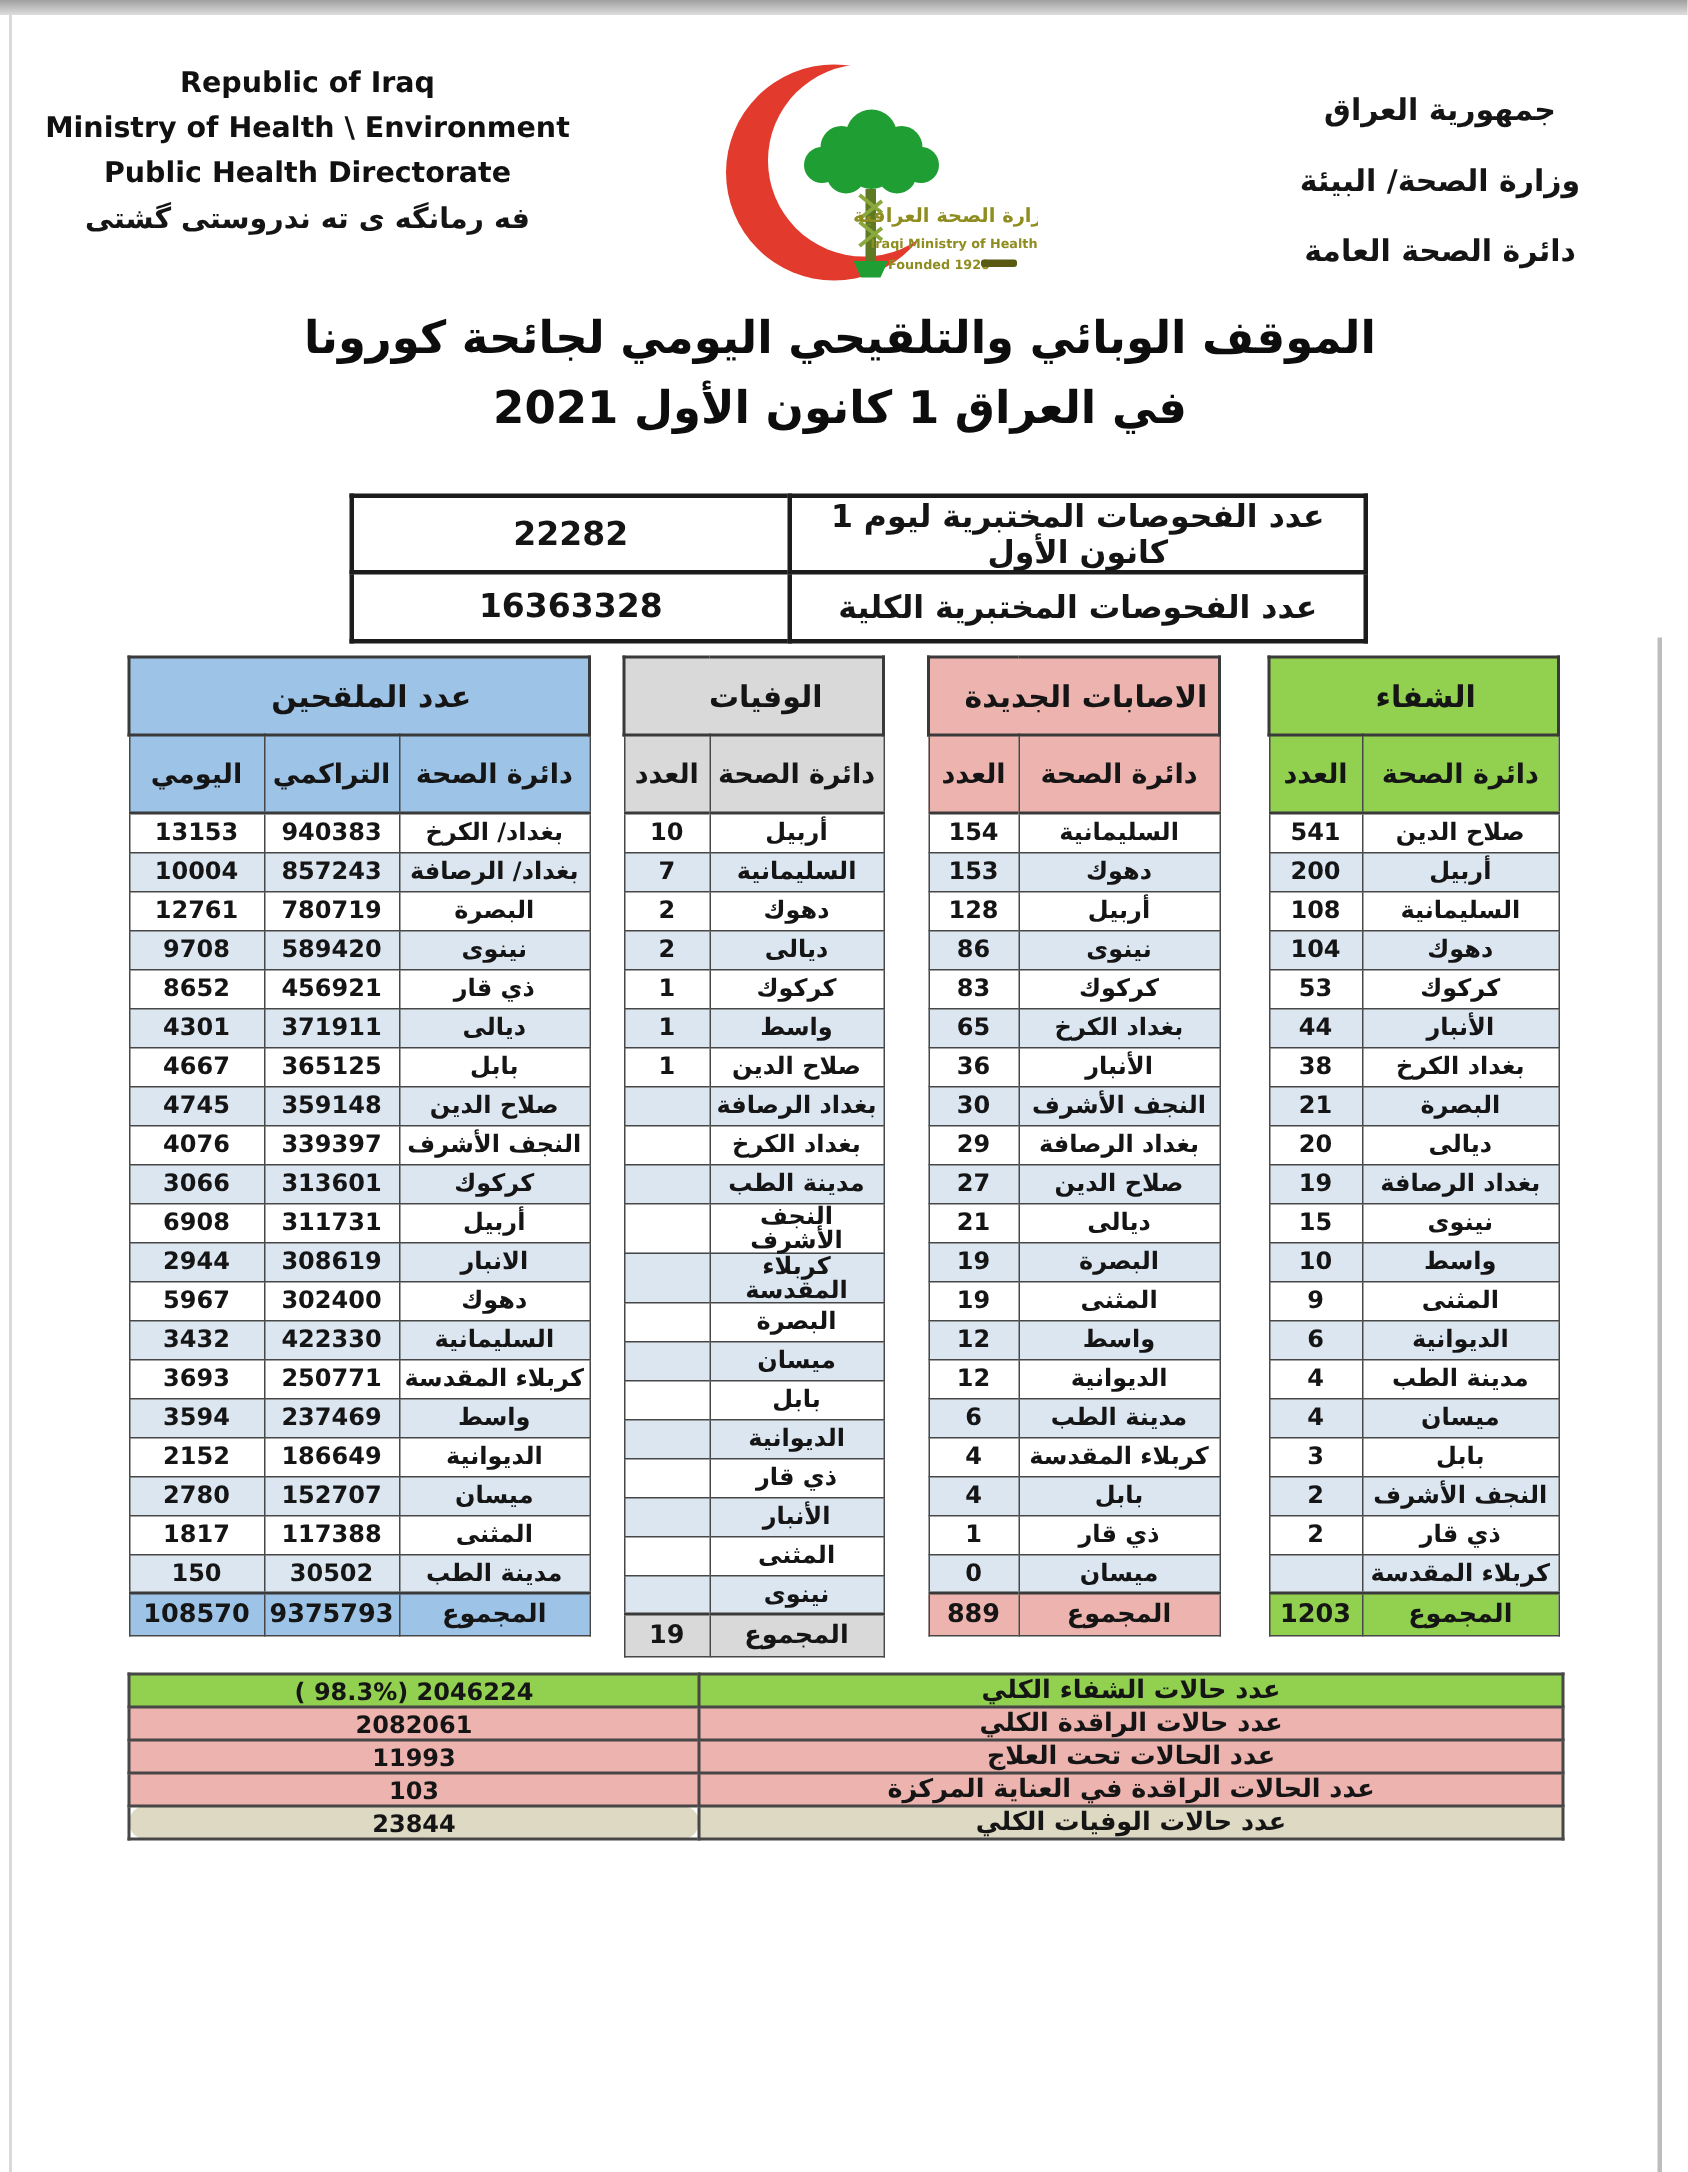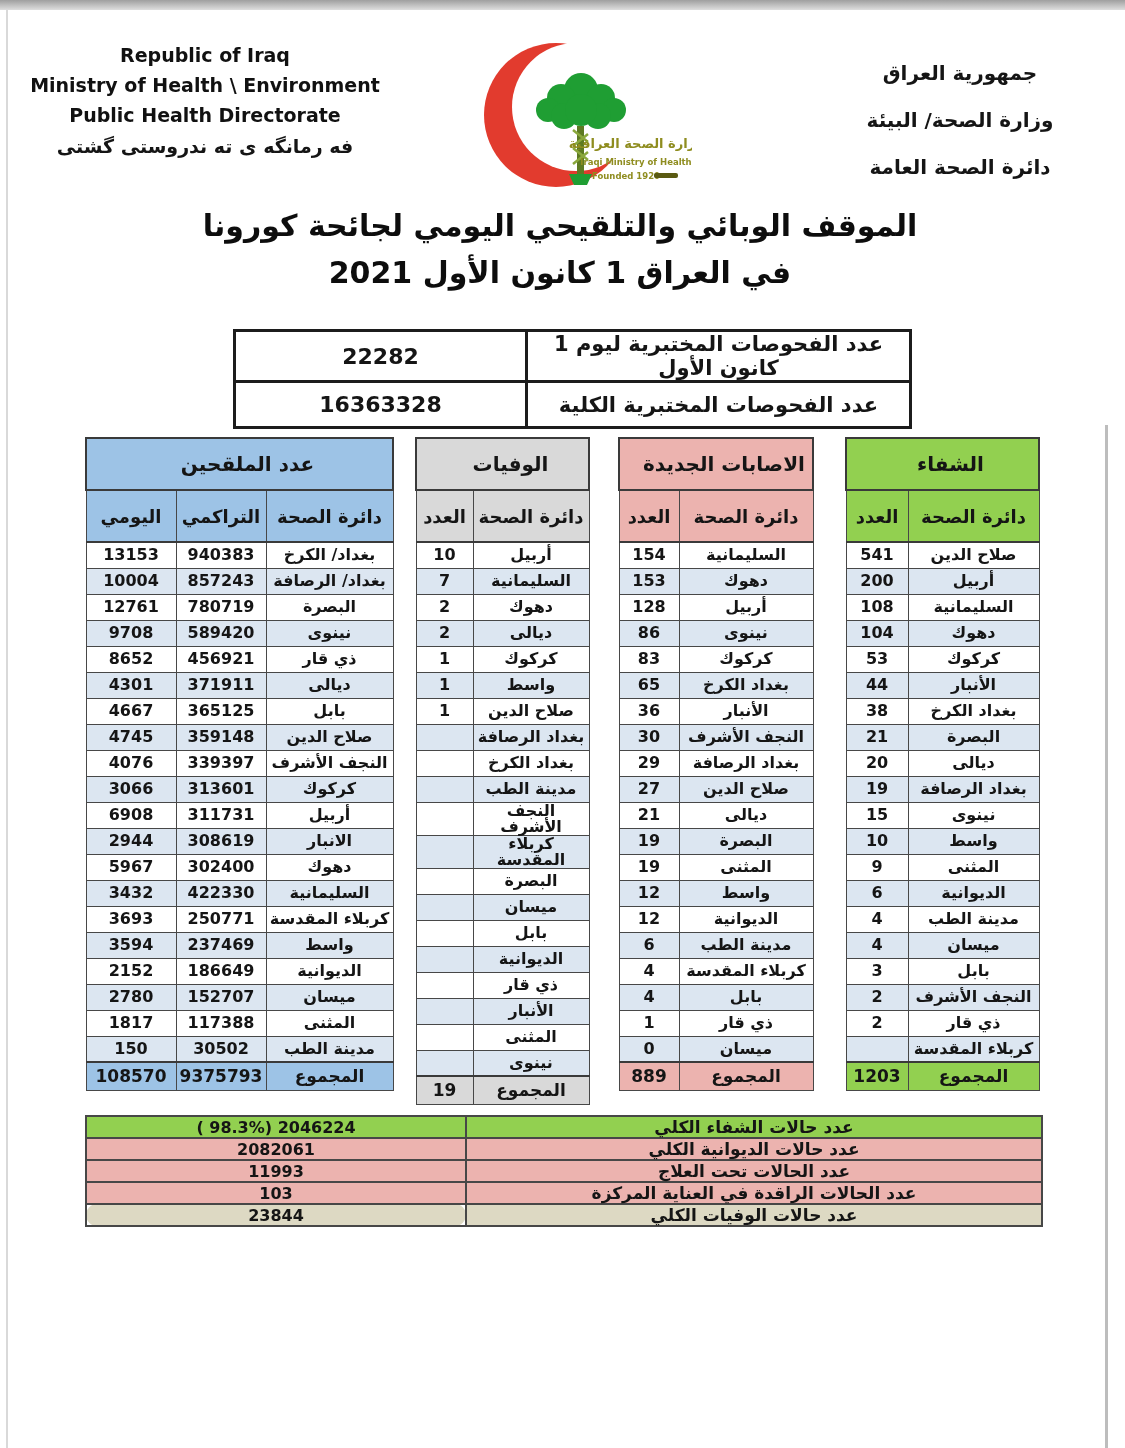--- a/index.html
+++ b/index.html
@@ -561,21 +561,21 @@
       </table>
     </div>
 
   <table class="summary-table">
     <tbody>
         <tr class="summary-row">
       <td class="s-label" style="background: rgb(146, 208, 80);">عدد حالات الشفاء الكلي</td>
       <td class="s-value" style="background: rgb(146, 208, 80);">( 98.3%)  2046224</td>
     </tr>
     <tr class="summary-row">
-      <td class="s-label" style="background: rgb(236, 179, 175);">عدد حالات الديوانية الكلي</td>
+      <td class="s-label" style="background: rgb(236, 179, 175);">عدد حالات الراقدة الكلي</td>
       <td class="s-value" style="background: rgb(236, 179, 175);">2082061</td>
     </tr>
     <tr class="summary-row">
       <td class="s-label" style="background: rgb(236, 179, 175); margin-top: 40px;">عدد الحالات تحت العلاج</td>
       <td class="s-value" style="background: rgb(236, 179, 175);">11993</td>
     </tr>
     <tr class="summary-row">
       <td class="s-label" style="background: rgb(236, 179, 175);">عدد الحالات الراقدة في العناية المركزة</td>
       <td class="s-value" style="background: rgb(236, 179, 175);">103</td>
     </tr>

